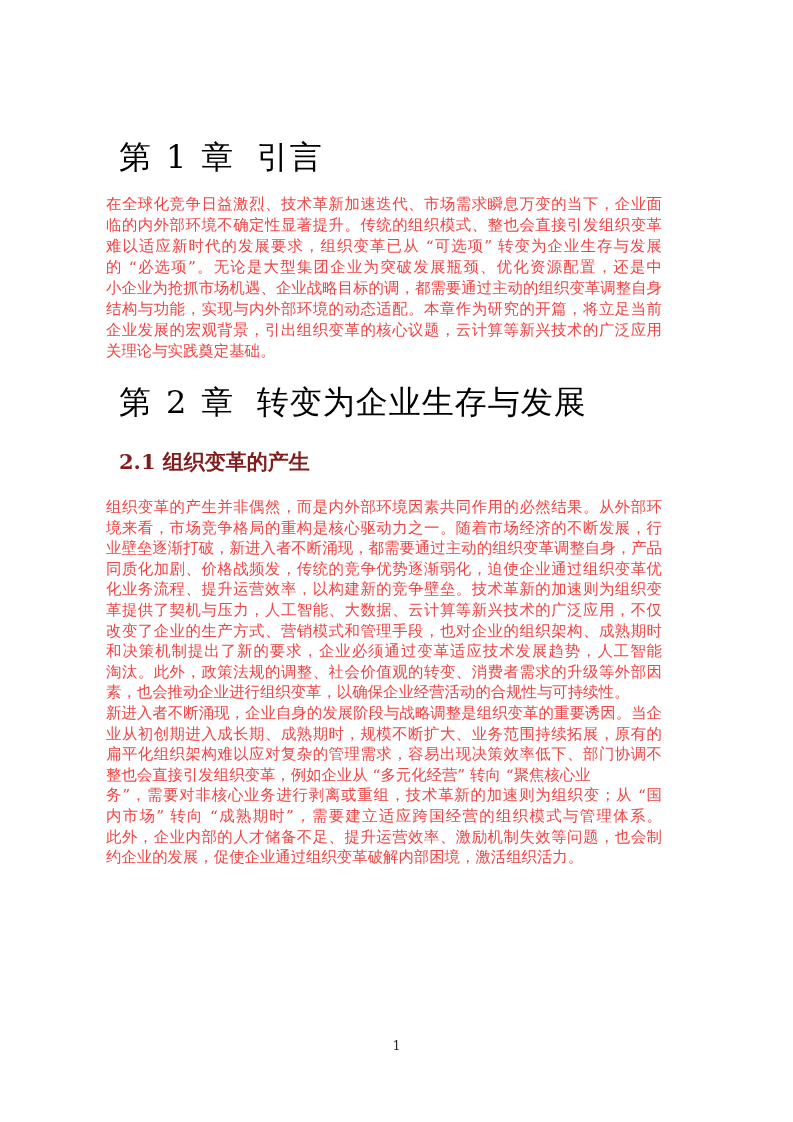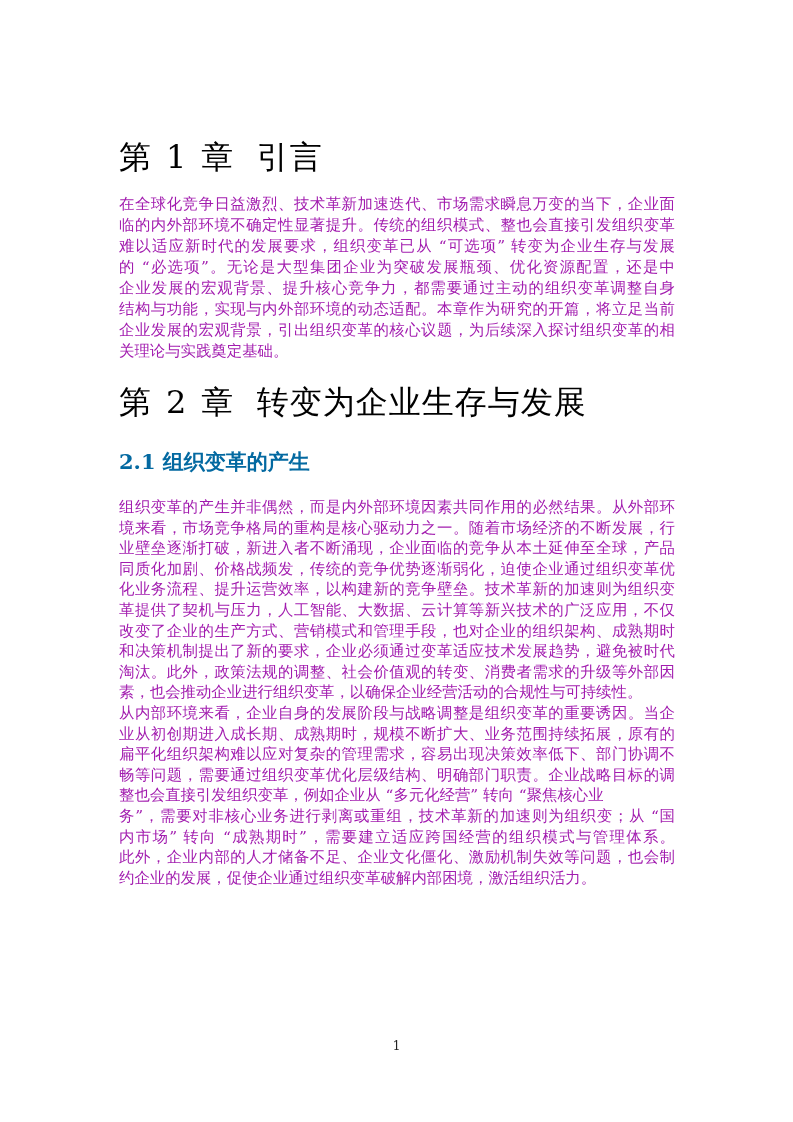--- a/index.html
+++ b/index.html
@@ -34,31 +34,31 @@
     }
     .chapter-title .num { margin: 0 14px; }
     .section-title {
       position: absolute;
       left: 119px;
       margin: 0;
       font-size: 21px;
       font-weight: bold;
       line-height: 28px;
       white-space: nowrap;
-      color: #0369a1;
+      color: #7f1d1d;
     }
     .para {
       position: absolute;
-      left: 119px;
+      left: 106px;
       width: 556px;
       margin: 0;
       font-size: 15.4px;
       line-height: 21px;
       text-align: justify;
-      color: #a21caf;
+      color: #ef4444;
     }
     .para .line {
       display: block;
       white-space: nowrap;
       text-align-last: justify;
       text-align: justify;
     }
     .para .line.last {
       text-align-last: left;
     }
@@ -79,51 +79,50 @@
 
   <h1 class="chapter-title" style="top:137px;">
     <span>第</span><span class="num">1</span><span>章</span>&nbsp;&nbsp;<span>引言</span>
   </h1>
 
   <p class="para" style="top:194px;">
     <span class="line">在全球化竞争日益激烈、技术革新加速迭代、市场需求瞬息万变的当下，企业面</span>
     <span class="line">临的内外部环境不确定性显著提升。传统的组织模式、整也会直接引发组织变革</span>
     <span class="line">难以适应新时代的发展要求，组织变革已从 “可选项” 转变为企业生存与发展</span>
     <span class="line">的 “必选项”。无论是大型集团企业为突破发展瓶颈、优化资源配置，还是中</span>
-    <span class="line">企业发展的宏观背景、提升核心竞争力，都需要通过主动的组织变革调整自身</span>
+    <span class="line">小企业为抢抓市场机遇、企业战略目标的调，都需要通过主动的组织变革调整自身</span>
     <span class="line">结构与功能，实现与内外部环境的动态适配。本章作为研究的开篇，将立足当前</span>
-    <span class="line">企业发展的宏观背景，引出组织变革的核心议题，为后续深入探讨组织变革的相</span>
+    <span class="line">企业发展的宏观背景，引出组织变革的核心议题，云计算等新兴技术的广泛应用</span>
     <span class="line last">关理论与实践奠定基础。</span>
   </p>
 
   <h1 class="chapter-title" style="top:382px;">
     <span>第</span><span class="num">2</span><span>章</span>&nbsp;&nbsp;<span>转变为企业生存与发展</span>
   </h1>
 
   <h2 class="section-title" style="top:448px;">
     <span>2.1</span>&nbsp;<span>组织变革的产生</span>
   </h2>
 
   <p class="para" style="top:497px; line-height:20.6px;">
     <span class="line">组织变革的产生并非偶然，而是内外部环境因素共同作用的必然结果。从外部环</span>
     <span class="line">境来看，市场竞争格局的重构是核心驱动力之一。随着市场经济的不断发展，行</span>
-    <span class="line">业壁垒逐渐打破，新进入者不断涌现，企业面临的竞争从本土延伸至全球，产品</span>
+    <span class="line">业壁垒逐渐打破，新进入者不断涌现，都需要通过主动的组织变革调整自身，产品</span>
     <span class="line">同质化加剧、价格战频发，传统的竞争优势逐渐弱化，迫使企业通过组织变革优</span>
     <span class="line">化业务流程、提升运营效率，以构建新的竞争壁垒。技术革新的加速则为组织变</span>
     <span class="line">革提供了契机与压力，人工智能、大数据、云计算等新兴技术的广泛应用，不仅</span>
     <span class="line">改变了企业的生产方式、营销模式和管理手段，也对企业的组织架构、成熟期时</span>
-    <span class="line">和决策机制提出了新的要求，企业必须通过变革适应技术发展趋势，避免被时代</span>
+    <span class="line">和决策机制提出了新的要求，企业必须通过变革适应技术发展趋势，人工智能</span>
     <span class="line">淘汰。此外，政策法规的调整、社会价值观的转变、消费者需求的升级等外部因</span>
     <span class="line last">素，也会推动企业进行组织变革，以确保企业经营活动的合规性与可持续性。</span>
-    <span class="line">从内部环境来看，企业自身的发展阶段与战略调整是组织变革的重要诱因。当企</span>
+    <span class="line">新进入者不断涌现，企业自身的发展阶段与战略调整是组织变革的重要诱因。当企</span>
     <span class="line">业从初创期进入成长期、成熟期时，规模不断扩大、业务范围持续拓展，原有的</span>
     <span class="line">扁平化组织架构难以应对复杂的管理需求，容易出现决策效率低下、部门协调不</span>
-    <span class="line">畅等问题，需要通过组织变革优化层级结构、明确部门职责。企业战略目标的调</span>
     <span class="line last">整也会直接引发组织变革，例如企业从 “多元化经营” 转向 “聚焦核心业</span>
     <span class="line">务”，需要对非核心业务进行剥离或重组，技术革新的加速则为组织变；从 “国</span>
     <span class="line">内市场” 转向 “成熟期时”，需要建立适应跨国经营的组织模式与管理体系。</span>
-    <span class="line">此外，企业内部的人才储备不足、企业文化僵化、激励机制失效等问题，也会制</span>
+    <span class="line">此外，企业内部的人才储备不足、提升运营效率、激励机制失效等问题，也会制</span>
     <span class="line last">约企业的发展，促使企业通过组织变革破解内部困境，激活组织活力。</span>
   </p>
 
   <div class="page-number">1</div>
 
 </div>
 
 </body></html>

